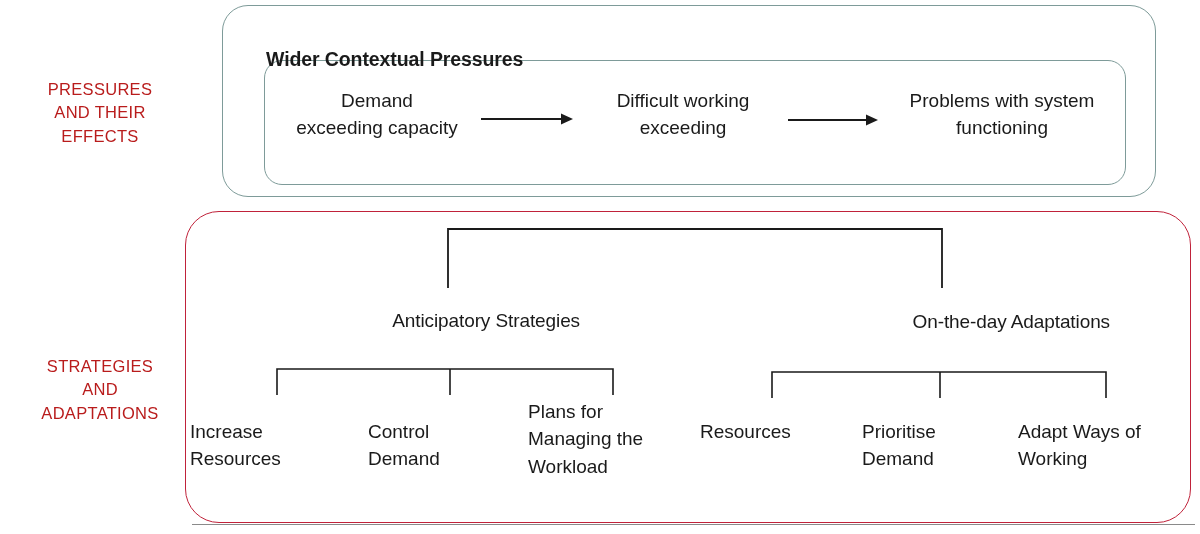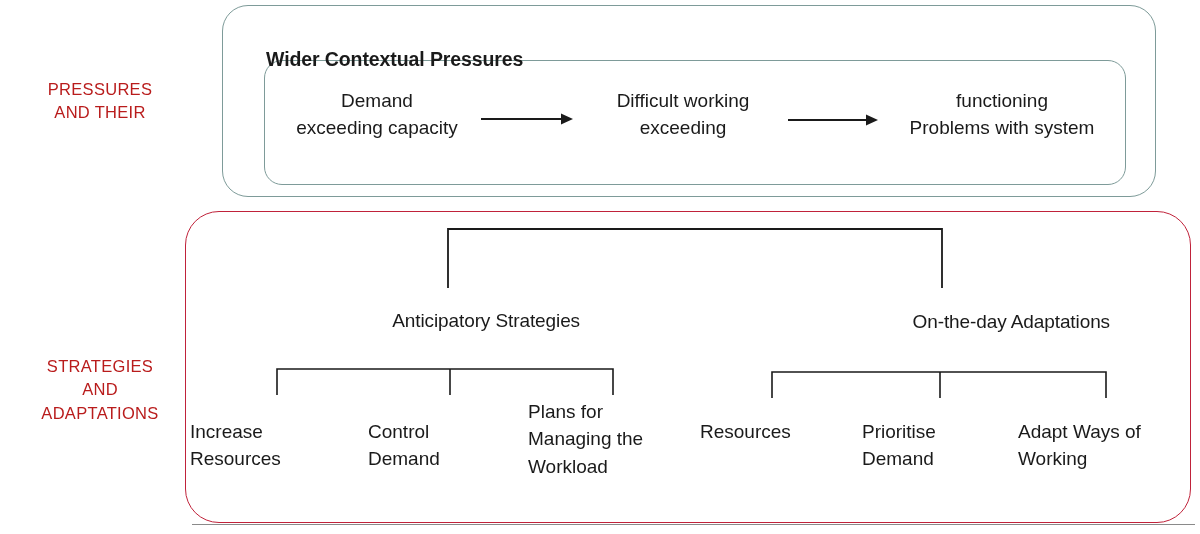--- a/index.html
+++ b/index.html
@@ -145,20 +145,21 @@
   #leaf-5 { left: 1018px; top: 418px; width: 176px; }
 </style>
 </head>
 <body>
 
 <div id="figure">
 
   <div class="side-label" id="pressures-label">
     <div>PRESSURES</div>
     <div>AND THEIR</div>
+    <div>EFFECTS</div>
   </div>
 
   <div class="side-label" id="strategies-label">
     <div>STRATEGIES</div>
     <div>AND</div>
     <div>ADAPTATIONS</div>
   </div>
 
   <div class="round-box" id="outer-teal-box"></div>
   <div class="round-box" id="inner-teal-box"></div>
@@ -167,22 +168,22 @@
 
   <div class="flow-node" id="flow-node-0">
     <div>Demand</div>
     <div>exceeding capacity</div>
   </div>
   <div class="flow-node" id="flow-node-1">
     <div>Difficult working</div>
     <div>exceeding</div>
   </div>
   <div class="flow-node" id="flow-node-2">
+    <div>Problems with system</div>
     <div>functioning</div>
-    <div>Problems with system</div>
   </div>
 
   <div class="flow-arrow" id="flow-arrow-0">
     <svg width="92" height="14" viewBox="0 0 92 14">
       <line x1="0" y1="7" x2="80" y2="7" stroke="#1a1a1a" stroke-width="1.9"></line>
       <polygon points="80,1.6 92,7 80,12.4" fill="#1a1a1a"></polygon>
     </svg>
   </div>
   <div class="flow-arrow" id="flow-arrow-1">
     <svg width="90" height="14" viewBox="0 0 90 14">

